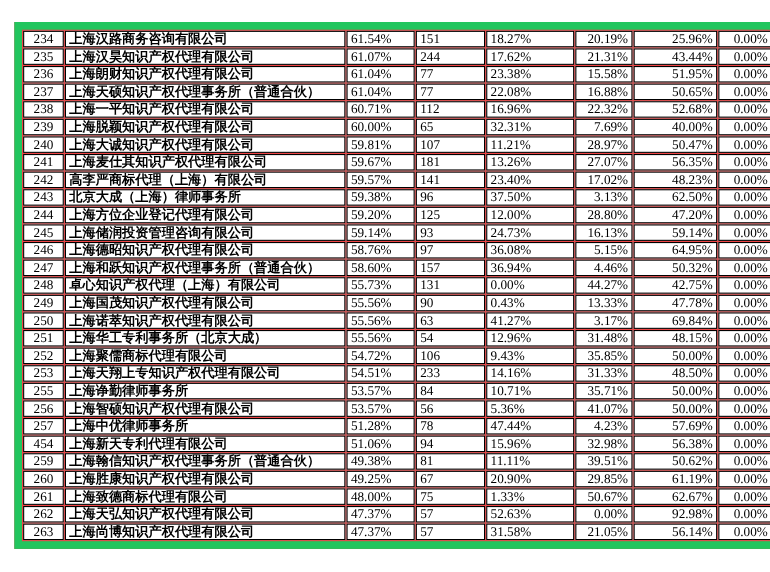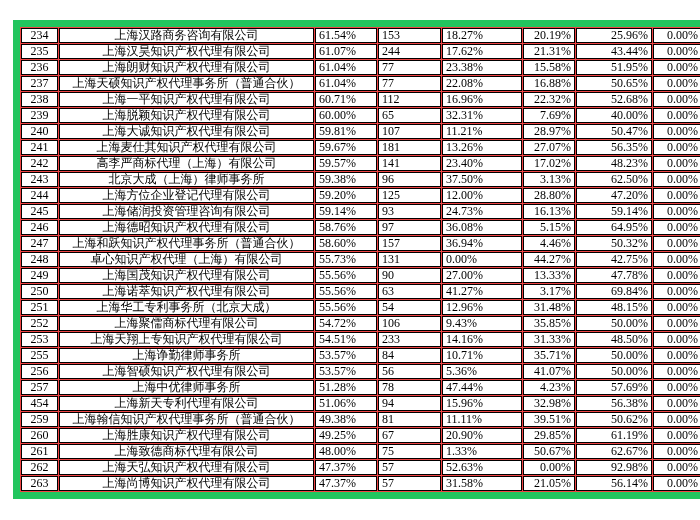--- a/index.html
+++ b/index.html
@@ -30,21 +30,21 @@
     height: 13px;
     font-size: 12px;
     line-height: 13px;
     padding: 0 3px;
     white-space: nowrap;
     overflow: hidden;
     background: #ffffff;
   }
   
   .data-table td:nth-child(1) { text-align: center; padding: 0 2px; }
-  .data-table td:nth-child(2) { text-align: center; }
+  .data-table td:nth-child(2) { text-align: left; font-weight: bold; }
   .data-table td:nth-child(3),
   .data-table td:nth-child(4),
   .data-table td:nth-child(5) { text-align: left; }
   .data-table td:nth-child(6),
   .data-table td:nth-child(7),
   .data-table td:nth-child(8) { text-align: right; }
 </style>
 </head>
 <body>
 
@@ -57,21 +57,21 @@
     <col style="width:80px">
     <col style="width:52px">
     <col style="width:76px">
     <col style="width:49px">
   </colgroup>
   <tbody id="table-body">
       <tr>
         <td>234</td>
         <td>上海汉路商务咨询有限公司</td>
         <td>61.54%</td>
-        <td>153</td>
+        <td>151</td>
         <td>18.27%</td>
         <td>20.19%</td>
         <td>25.96%</td>
         <td>0.00%</td>
       </tr>
       <tr>
         <td>235</td>
         <td>上海汉昊知识产权代理有限公司</td>
         <td>61.07%</td>
         <td>244</td>
@@ -208,21 +208,21 @@
         <td>0.00%</td>
         <td>44.27%</td>
         <td>42.75%</td>
         <td>0.00%</td>
       </tr>
       <tr>
         <td>249</td>
         <td>上海国茂知识产权代理有限公司</td>
         <td>55.56%</td>
         <td>90</td>
-        <td>27.00%</td>
+        <td>0.43%</td>
         <td>13.33%</td>
         <td>47.78%</td>
         <td>0.00%</td>
       </tr>
       <tr>
         <td>250</td>
         <td>上海诺萃知识产权代理有限公司</td>
         <td>55.56%</td>
         <td>63</td>
         <td>41.27%</td>

